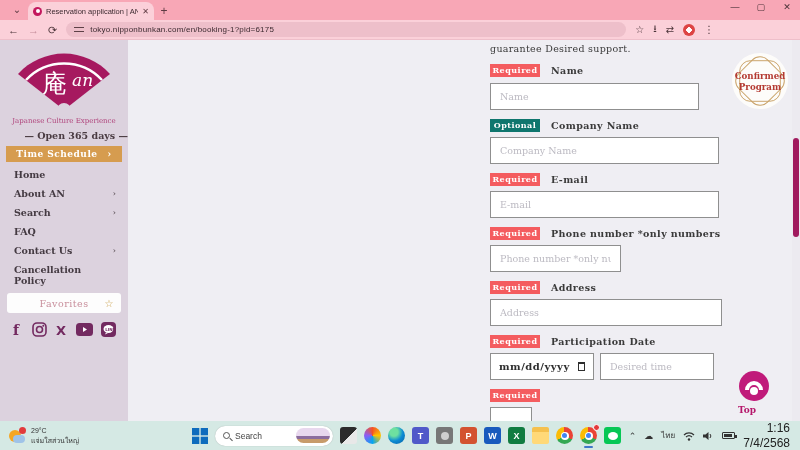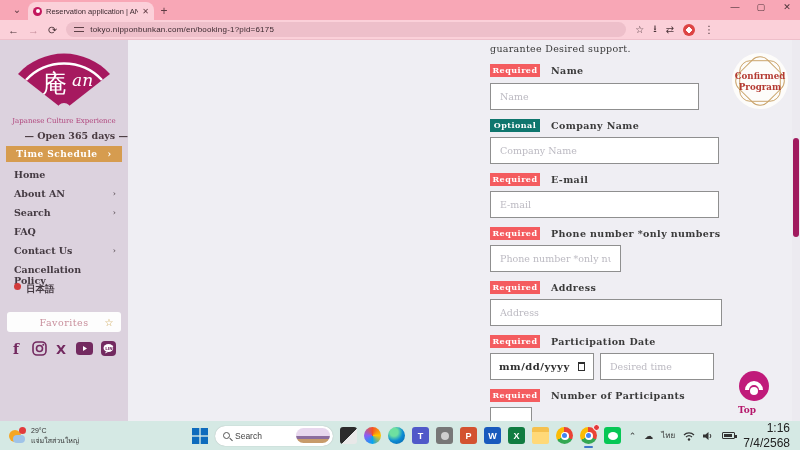--- a/index.html
+++ b/index.html
@@ -165,24 +165,20 @@
         <div class="nav-item">
             <span>FAQ</span>
           </div>
         <div class="nav-item">
             <span>Contact Us</span>
             <span class="chev">›</span>
           </div>
         <div class="nav-item">
             <span>Cancellation Policy</span>
           </div>
-        <div class="nav-item">
-            <span class="jp-dot"></span>
-            <span>日本語</span>
-          </div>
       </div>
       <div class="fav-bar">
         <span>Favorites</span>
         <span class="star">☆</span>
       </div>
       <div class="social-row">
         <svg width="12" height="14" viewBox="0 0 12 14">
             <text x="1" y="12" font-size="14" font-weight="bold" fill="#732a60" font-family="DejaVu Serif, serif">f</text>
           </svg>
         <svg width="15" height="15" viewBox="0 0 15 15">
@@ -244,21 +240,20 @@
         <span class="field-label">Participation Date</span>
       </div>
       <div class="date-box" style="left:362px; top:313px; width:104px">
         <span class="date-val">mm/dd/yyyy</span>
         <span class="cal-ico"></span>
       </div>
       <input class="f-input" style="left: 472px; top: 313px; width: 114px;" placeholder="Desired time">
 
       <div class="badge-row" style="top:349px">
         <span class="req-badge req">Required</span>
-        <span class="field-label">Number of Participants</span>
       </div>
       <input class="f-input" style="left: 362px; top: 367px; width: 42px;">
 
       <div class="seal">
         <svg viewBox="0 0 60 60" width="58" height="58">
           <circle cx="30" cy="30" r="29" fill="#fdfcfa"></circle>
           <rect x="9" y="9" width="42" height="42" rx="11" fill="none" stroke="#c9a268" stroke-width="1"></rect>
           <rect x="9" y="9" width="42" height="42" rx="11" fill="none" stroke="#c9a268" stroke-width="1" transform="rotate(45 30 30)"></rect>
           <text x="30" y="28" text-anchor="middle" font-size="9" font-weight="bold" fill="#b43a32" font-family="DejaVu Serif, serif">Confirmed</text>
           <text x="30" y="39" text-anchor="middle" font-size="9" font-weight="bold" fill="#b43a32" font-family="DejaVu Serif, serif">Program</text>

